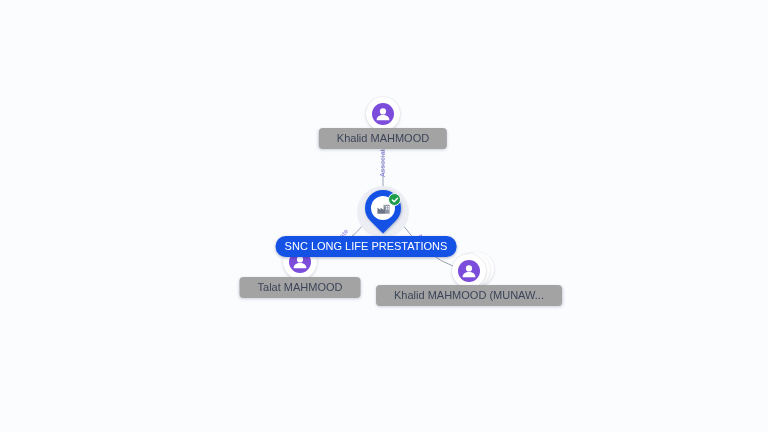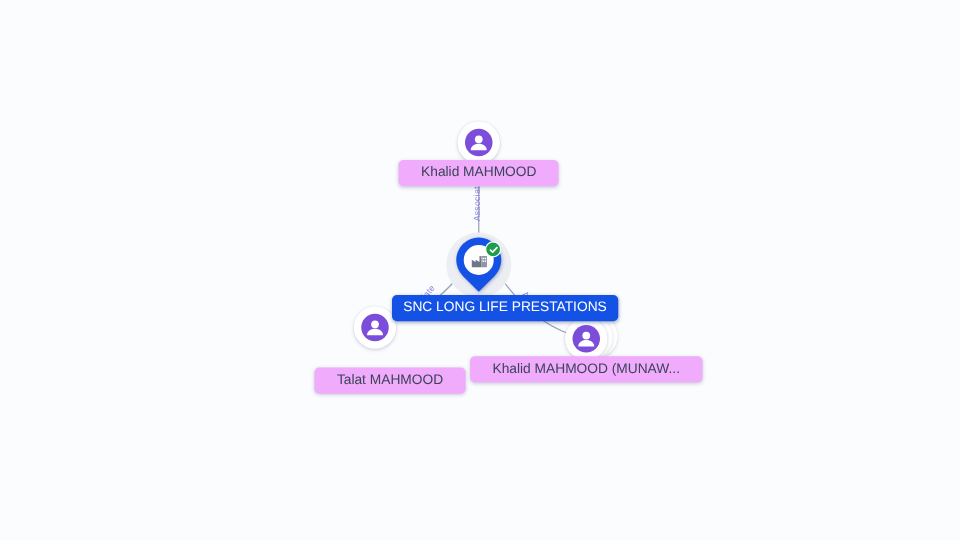--- a/index.html
+++ b/index.html
@@ -74,21 +74,21 @@
     box-shadow: 0 1px 3px rgba(40, 50, 90, 0.18);
     box-sizing: border-box;
   }
   .stack-card.c1 { left: -9px;  top: -19px; }
   .stack-card.c2 { left: -13px; top: -18px; }
 
   
   .name-chip {
     position: absolute;
     transform: translateX(-50%);
-    background: #f0abfc;
+    background: #a3a3a3;
     color: #3b4458;
     font-size: 11px;
     line-height: 15px;
     padding: 3px 18px;
     border-radius: 4px;
     white-space: nowrap;
     box-shadow: 0 1px 3px rgba(40, 50, 90, 0.22);
   }
 
   
@@ -206,21 +206,21 @@
   <div class="node" style="left:300px; top:262px;">
     <div class="avatar-node-circle">
       <span class="avatar-glyph">
         <svg width="22" height="22" viewBox="0 0 22 22">
           <circle cx="11" cy="8.4" r="3.1" fill="#ffffff"></circle>
           <path d="M4.6 17.2c0-3.3 2.9-5.2 6.4-5.2s6.4 1.9 6.4 5.2z" fill="#ffffff"></path>
         </svg>
       </span>
     </div>
   </div>
-  <div class="name-chip" style="left:312px; top:277px;margin-top:17px;">Talat MAHMOOD</div>
+  <div class="name-chip" style="left:300px; top:277px;">Talat MAHMOOD</div>
 
   <div class="node" style="left:469px; top:271px;">
     <div class="stack-card c1"></div>
     <div class="stack-card c2"></div>
     <div class="avatar-node-circle">
       <span class="avatar-glyph">
         <svg width="22" height="22" viewBox="0 0 22 22">
           <circle cx="11" cy="8.4" r="3.1" fill="#ffffff"></circle>
           <path d="M4.6 17.2c0-3.3 2.9-5.2 6.4-5.2s6.4 1.9 6.4 5.2z" fill="#ffffff"></path>
         </svg>
@@ -242,15 +242,15 @@
         <rect x="12.5" y="7.8" width="1.3" height="1.3" fill="#ffffff"></rect>
       </svg>
     </div>
     <div class="verified-badge">
       <svg width="8" height="8" viewBox="0 0 10 10">
         <path d="M1.7 5.1 L3.9 7.2 L8.2 2.7" fill="none" stroke="#ffffff" stroke-width="1.7" stroke-linecap="round" stroke-linejoin="round"></path>
       </svg>
     </div>
   </div>
 
-  <div class="company-pill" style="left:404px; top:236px;">SNC LONG LIFE PRESTATIONS</div>
+  <div class="company-pill" style="left:366px; top:236px;border-radius:10px;">SNC LONG LIFE PRESTATIONS</div>
 
 </div>
 
 </body></html>

